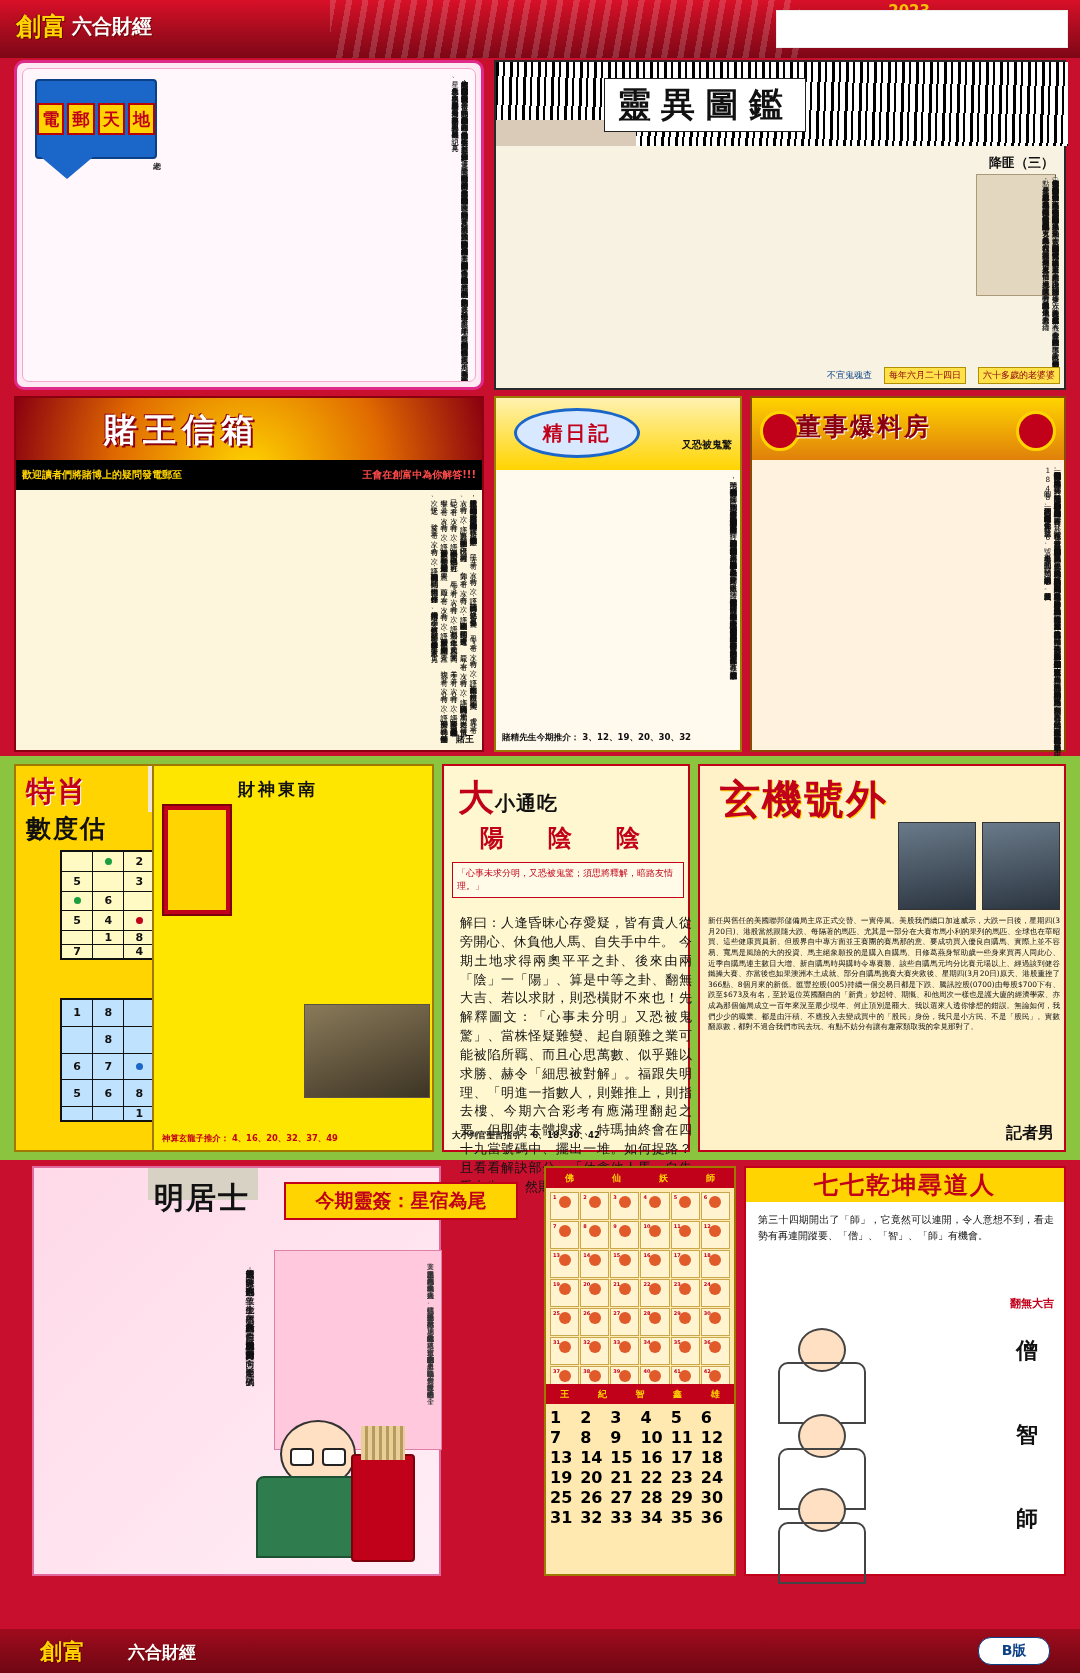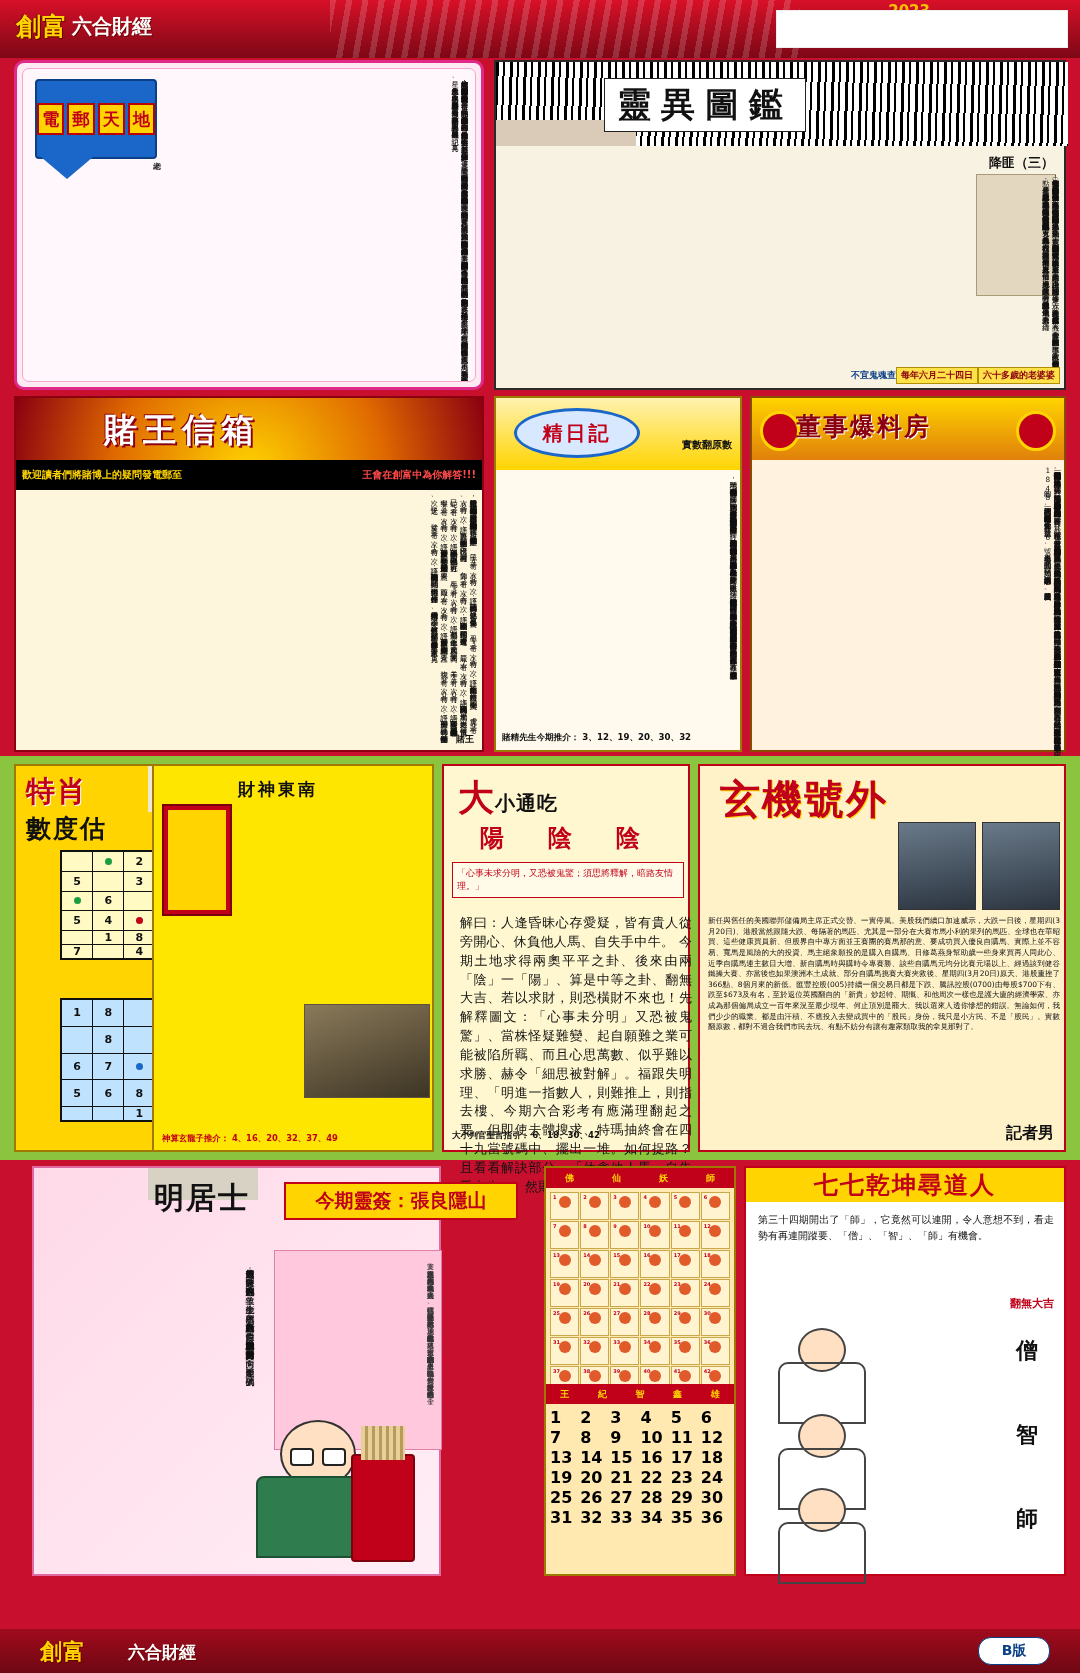--- a/index.html
+++ b/index.html
@@ -107,22 +107,22 @@
     font-family:"DejaVu Serif","Liberation Serif",serif;
     font-weight:bold;font-size:13px;color:#111;
   }
   .ghost-body{
     position:absolute;left:8px;top:112px;width:556px;height:188px;
     font-size:7.2px;line-height:1.33;color:#111;
     writing-mode:vertical-rl;text-orientation:upright;text-align:justify;
   }
   .ghost-foot{
     position:absolute;left:8px;bottom:6px;width:556px;height:14px;
-    display:flex;justify-content:flex-end;gap:0;align-items:center;
-    font-size:9px;color:#0b3f86;font-weight:bold;
+    display:flex;justify-content:flex-end;gap:12px;align-items:center;
+    font-size:9px;color:#0b3f86;font-weight:normal;
   }
   .ghost-foot .tag{background:#ffe14a;border:1px solid #b09000;padding:1px 4px;color:#8a0010;}
   .ghost-strip{position:absolute;right:8px;top:112px;width:78px;height:120px;background:#e3d7bf;border:1px solid #aa9a7a;}
 
   
   #p-mail{left:14px;top:396px;width:470px;height:356px;background:#fdf6dc;border:2px solid #8a0010;}
   .mail-head{
     position:absolute;left:0;top:0;width:466px;height:62px;
     background:radial-gradient(circle at 50% 120%,#ffd400 0%,#e06a00 55%,#8a0010 100%);
   }
@@ -336,21 +336,21 @@
 酉雞 平有7次、特有2次 評語：開出平腳率數目最多、本期開出平腳記錄、要注意。
 戌狗 平有6次、特有0次 評語：平腳開出次方、沒有特碼、特性隔十多期開一次、快近了。
 亥豬 平有4次、特有1次 評語：十期內只有一次特碼表現強烈、期開特碼、平腳也很力開、都保持輕好住。
 這十期內機很給力、突變了三次、依然值得有好、開了那是多解、審都是不多是時候反攻。大家要留意！再見！</div>
     <div class="mail-sign">賭王</div>
   </div>
 
   <div class="panel" id="p-diary">
     <div class="diary-top">
       <div class="diary-oval">精日記</div>
-      <div class="diary-author">實數翻原數</div>
+      <div class="diary-author">又恐被鬼驚</div>
     </div>
     <div class="diary-body">玩門地主，有幾個方面你要標穗記著的，你要防牌，這就到到「擊牌」上，當你基本上了解對手手中遷有多少，甚麼樣的牌後就要盡可能的情況下防止對手的大牌。主要要防止對手可能會出現的炸彈。打牌，就是合理的利用自己擁有的炸彈，多個炸彈的時候就得先看到種最後的選擇品，用來作為籍倍之用，哪些炸惡為自己或降友爭取上手的機會，如果是為隊友爭取機會，一定要把牌牌算好，以防得入敵手、傳牌，這是隊友之間最適配合的一個體現，當你無牌可出的時候，就要將主動權移交到隊友的手中，同時讓要防止他主繼繼走主。這在開家的扭擊位置要妥當的關鍵要，先得估計類友主題最好會所帶上與主手上可能有的牌，甚麼時候要走是關特模要留，記著門地主的目的不是自己贏，而是你和你的隊友贏、才有意義，否則最後地主都是坐享其成。</div>
     <div class="diary-pick">
       <span>賭精先生今期推介：</span>
       <span>3、12、19、20、30、32</span>
     </div>
   </div>
 
   <div class="panel" id="p-boss">
     <div class="boss-head">
@@ -543,21 +543,21 @@
     <div class="news-title">玄機號外</div>
     <div class="news-photo" style="left:198px"></div>
     <div class="news-photo" style="left:282px"></div>
     <div class="news-body">新任與舊任的美國聯邦儲備局主席正式交替、一實停風。美股我們續口加速威示，大跌一日後，星期四(3月20日)、港股當然跟隨大跌、每隔著的馬匹、尤其是一部分在大賽市馬小利的果列的馬匹、全球也在華昭買、這些健康買員新、但股界自中專方面並王賽團的賽馬那的意、要成功買入優良自購馬、實際上並不容易、寬馬是風險的大的投資、馬主絕象願投的是購入自購馬、日修葛燕身幫助歲一些身來買再人同此心、近季自購馬連主數目大增、新自購馬時與購時令專賽勝、該些自購馬元均分比賽元場以上、經過該到健谷鐵操大賽、亦當後也如果澳洲本土成就、部分自購馬挑賽大賽夾救後、星期四(3月20日)原天、港股重挫了366點、8個月來的新低。匯豐控股(005)持續一個交易日都是下跌、騰訊控股(0700)由每股$700下有、跌至$673及有名，至於返位英國翻自的「新貴」炒起特、期慨、和他周次一樣也是護大廈的經濟學家、亦成為那個偏局成立一百年來況至最少現年、何止頂別是罷大、我以選來人透你慘想的錯誤。無論如何，我們少少的職業、都是由汗積、不應投入去變成買中的「股民」身份，我只是小方民、不是「股民」。實數翻原數，都對不過合我們市民去玩、有點不妨分有讓有趣家類取我的拿見那對了。</div>
     <div class="news-sign">記者男</div>
   </div>
 
   <div class="panel" id="p-monk">
     <div class="monk-grey"></div>
     <div class="monk-title">明居士</div>
-    <div class="monk-banner">今期靈簽：張良隱山</div>
+    <div class="monk-banner">今期靈簽：星宿為尾</div>
     <div class="monk-verse">這條簽所寫的是：守著隱時之象，凡事靜時到則吉也、牧羊上，土能生金、礦木所剋、所對為能的五行是火、方位是西南、時間上所對為的地支是申和已、關於日苦文所出的方向為西、南方向、即是主屬金、火的號碼。</div>
     <div class="monk-pink">簽文
 是上官隱退為塵，四面自結橫高地；大王要求無助職，猶一去兵法之人。
 深觀特碼、張良是經感覺隱不下、打賊命有單及指示、速上了頂期、服名上星霜的故人之忙似時、格式道著、當家是寶、不宜主有來的家分的頭也是有的、不思之下者更多、陳為動使職、否不知所從、慢說後老好方、待方無些心比不求了、千金。</div>
     <div class="monk-figure">
       <div class="mf-head">
         <div class="mf-glass" style="left:8px"></div>
         <div class="mf-glass" style="right:8px"></div>
       </div>
       <div class="mf-body"></div>

